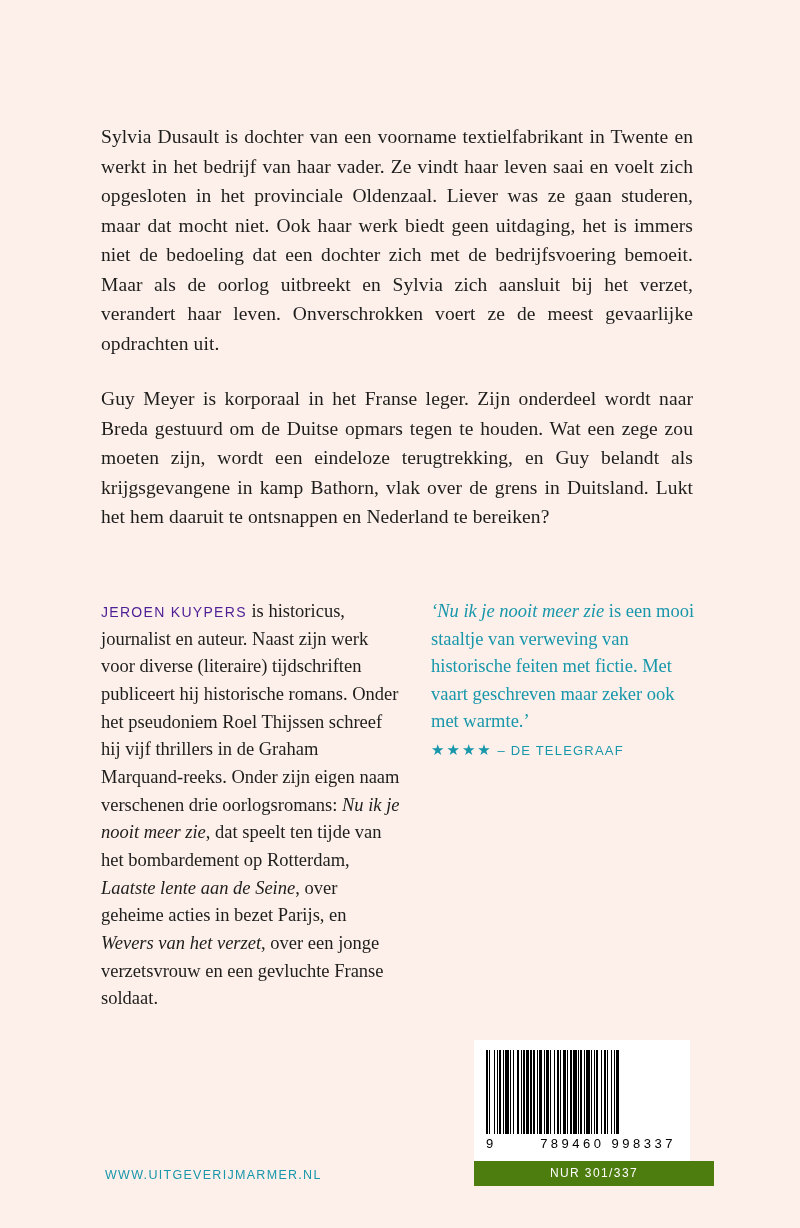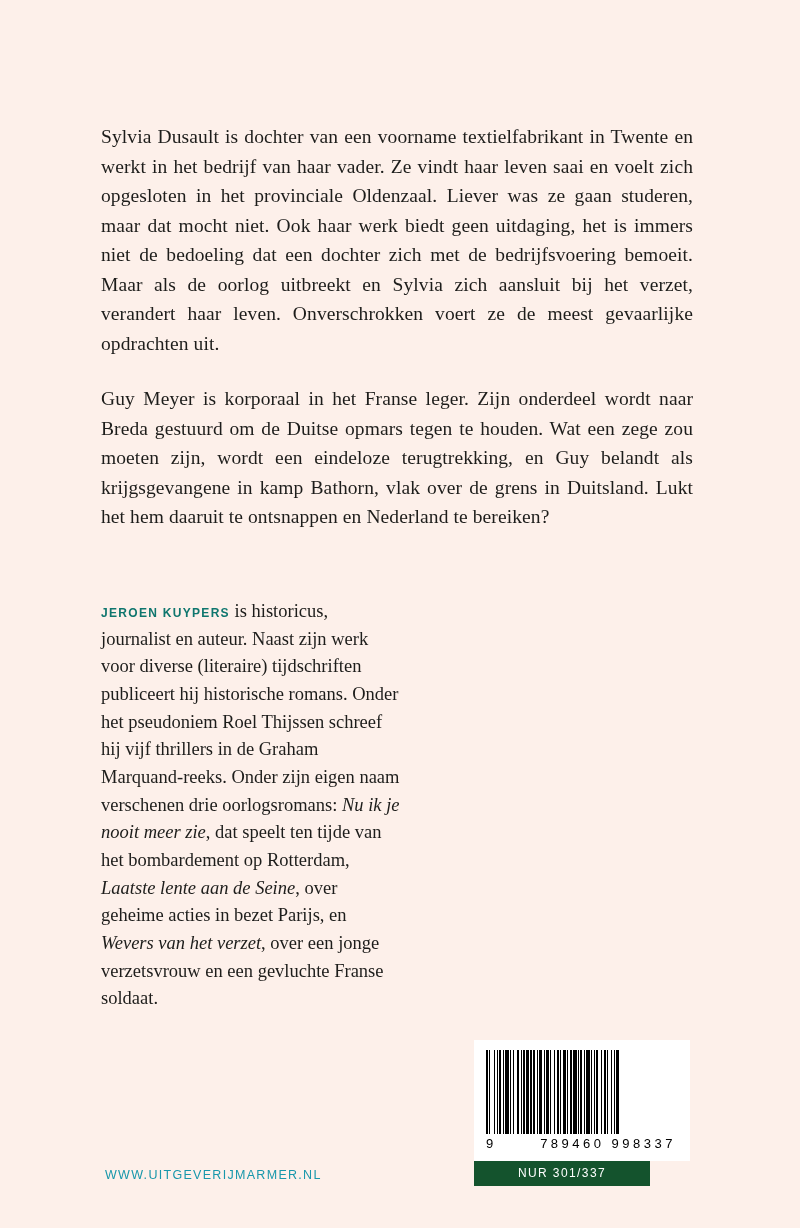--- a/index.html
+++ b/index.html
@@ -56,24 +56,24 @@
   .col-right {
     width: 266px;
   }
 
   .bio {
     font-size: 18.5px;
     line-height: 1.495;
     margin: 0;
   }
   .bio .author-name {
-    color: #0f766e;
-    font-family: "Liberation Sans", sans-serif;
-    font-size: 12px;
-    font-weight: bold;
+    color: #4c1d95;
+    font-family: "Liberation Sans", sans-serif;
+    font-size: 14px;
+    font-weight: normal;
     letter-spacing: 1.3px;
   }
   .bio i {
     font-style: italic;
   }
 
   .quote {
     color: #1897ab;
     font-size: 18.5px;
     line-height: 1.49;
@@ -128,28 +128,28 @@
   .bc-digits {
     font-family: "Liberation Sans", sans-serif;
     font-size: 13px;
     letter-spacing: 3.5px;
     display: flex;
     justify-content: space-between;
     padding: 2px 2px 0 0;
     color: #000;
   }
   .nur-bar {
-    background: #14532d;
+    background: #4d7c0f;
     color: #ffffff;
     font-family: "Liberation Sans", sans-serif;
     font-size: 12px;
     letter-spacing: 1.4px;
     text-align: center;
     padding: 5px 0 6px 0;
-    width: 176px;
+    width: 240px;
     box-sizing: border-box;
   }
 
   
   .site-url {
     position: absolute;
     left: 105px;
     top: 1168px;
     color: #1897ab;
     font-family: "Liberation Sans", sans-serif;
@@ -170,20 +170,25 @@
 
   <div class="cols">
 
     <div class="col-left">
       <p class="bio">
         <span class="author-name">JEROEN KUYPERS</span><span> is historicus, journalist en auteur. Naast zijn werk voor diverse (literaire) tijdschriften publiceert hij historische romans. Onder het pseudoniem Roel Thijssen schreef hij vijf thrillers in de Graham Marquand-reeks. Onder zijn eigen naam verschenen drie oorlogsromans: </span><i>Nu ik je nooit meer zie</i><span>, dat speelt ten tijde van het bombardement op Rotterdam, </span><i>Laatste lente aan de Seine</i><span>, over geheime acties in bezet Parijs, en </span><i>Wevers van het verzet</i><span>, over een jonge verzetsvrouw en een gevluchte Franse soldaat.</span>
       </p>
     </div>
 
     <div class="col-right">
+      <p class="quote">
+        <i>‘Nu ik je nooit meer zie</i><span> is een mooi staaltje van verweving van historische feiten met fictie. Met vaart geschreven maar zeker ook met warmte.’</span><br>
+        <span class="stars">★★★★</span>
+        <span class="src">– DE TELEGRAAF</span>
+      </p>
     </div>
 
   </div>
 
   <div class="barcode-block">
     <div class="barcode-box">
       <div class="bars" id="bars">
           <span class="tall" style="width: 2.16px; background: rgb(0, 0, 0);"></span>
           <span class="tall" style="width: 1.08px; background: transparent;"></span>
           <span class="tall" style="width: 1.08px; background: rgb(0, 0, 0);"></span>

